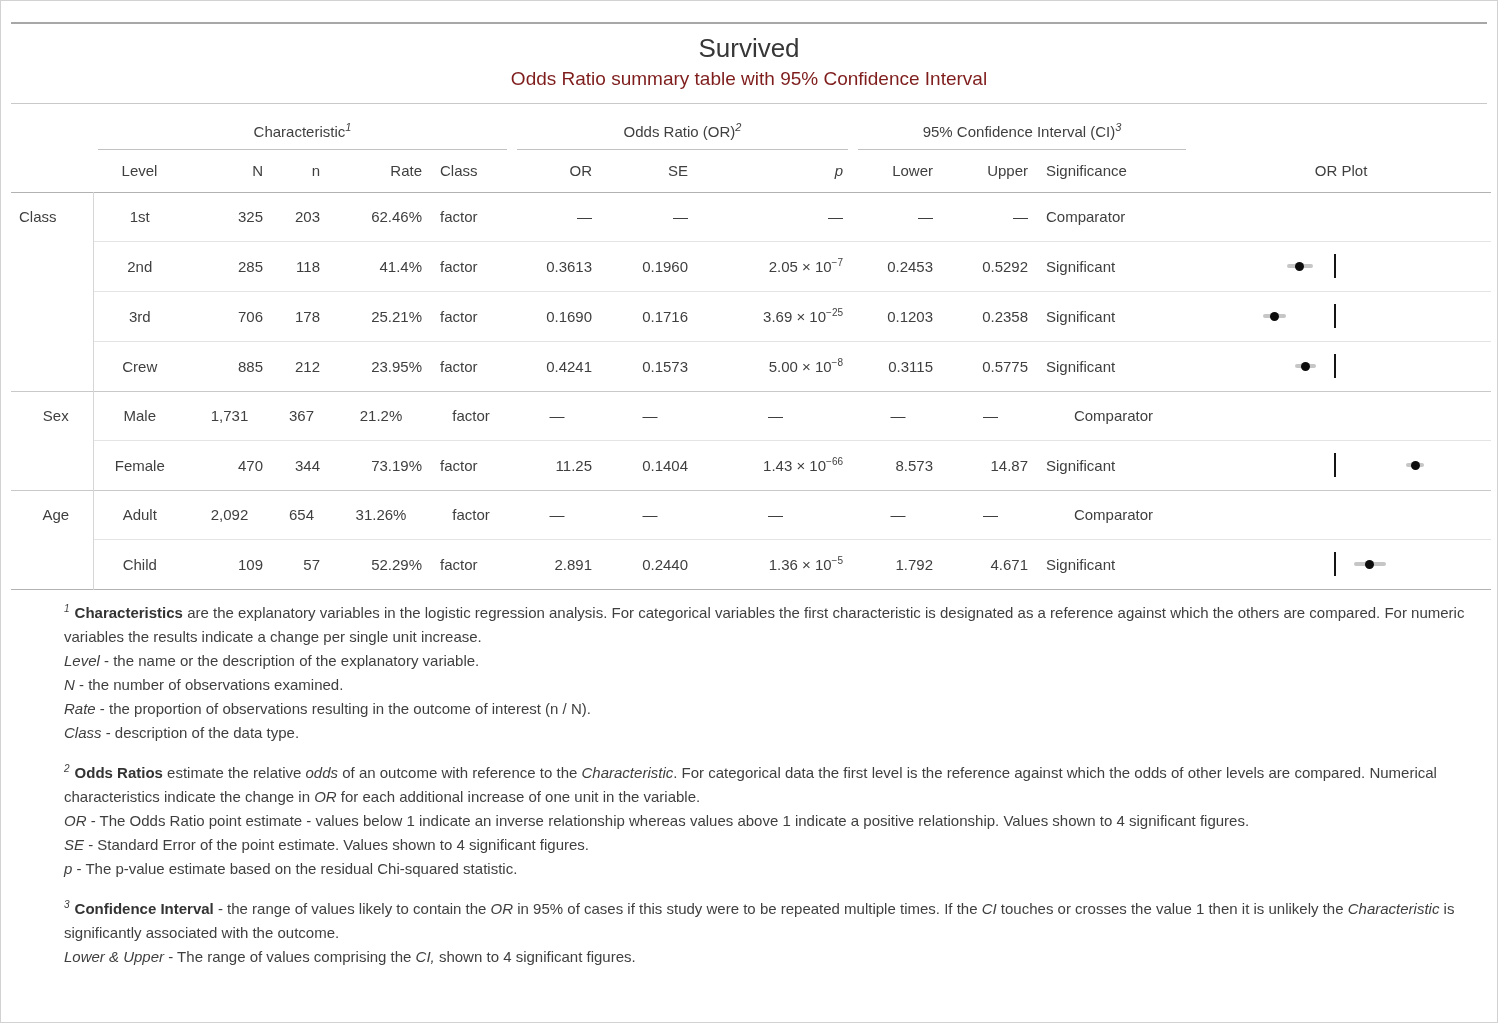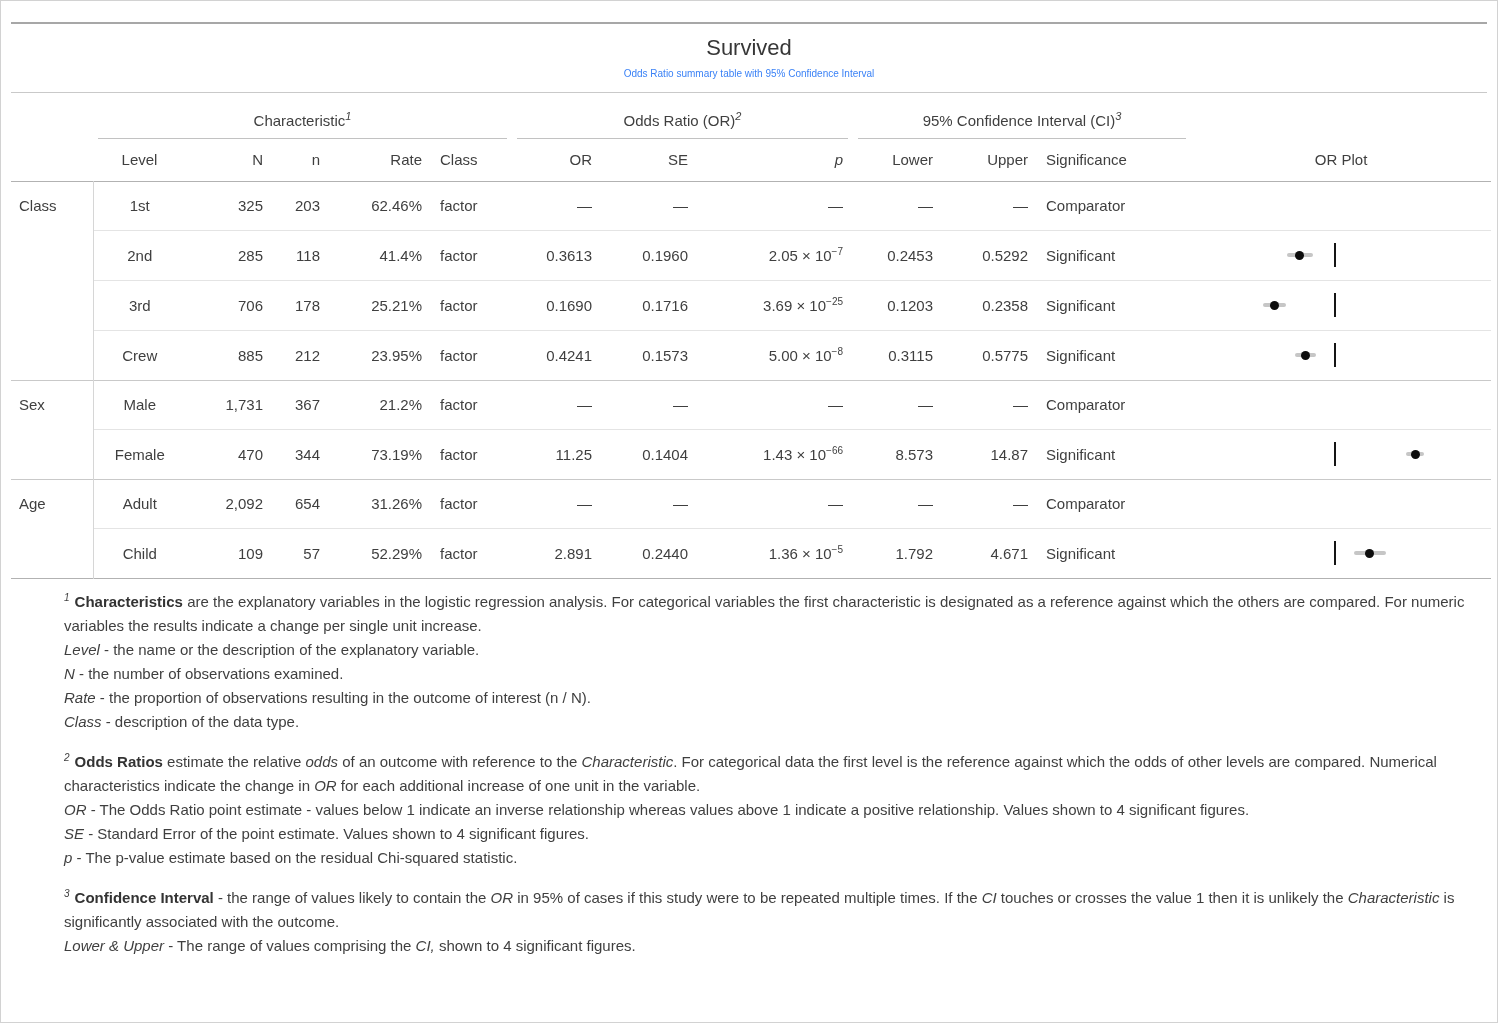--- a/index.html
+++ b/index.html
@@ -7,25 +7,25 @@
   body { font-family:"Liberation Sans", sans-serif; color:#3f3f3f; }
   .frame {
     width:1498px; height:1023px; background:#fff;
     border:1px solid #d2d2d2; overflow:hidden; position:relative;
   }
   .rule { margin:0 10px; border:none; }
   .rule-heavy { border-top:2px solid #a7a7a7; }
   .rule-light { border-top:1px solid #c9c9c9; }
   .top-rule { margin-top:21px; }
   .title {
-    text-align:center; font-size:22px; color:#373737;
+    text-align:center; font-size:26px; color:#373737;
     padding-top:11px; line-height:26px;
   }
   .subtitle {
-    text-align:center; font-size:10px; color:#3b82f6;
+    text-align:center; font-size:19px; color:#7f1d1d;
     padding-top:7px; padding-bottom:13px;
   }
   table {
     border-collapse:collapse; table-layout:fixed;
     margin:0 10px; width:1480px; font-size:15px;
   }
   th { font-weight:normal; font-size:15px; color:#3f3f3f; }
   .spanner-row th { height:46px; vertical-align:bottom; padding:0; }
   .spanner-inner {
     text-align:center; padding-bottom:9px; margin:0 5px;
@@ -34,21 +34,21 @@
   .spanner-inner sup { font-style:italic; font-size:11px; }
   .cols-row th { height:42px; vertical-align:middle; padding:0 10px; }
   tbody td { height:49px; vertical-align:middle; padding:0 10px; }
   .t-left { text-align:left; }
   .t-right { text-align:right; }
   .t-center { text-align:center; }
   .c-group { padding-left:8px !important; padding-right:0 !important; }
   tbody .c-group { border-right:1px solid #d6d6d6; }
   .pad-l { padding-left:8px !important; }
   thead { border-bottom:1px solid #b2b2b2; }
-  tbody tr.group-start td { border-top:1px solid #c9c9c9; }
+  tbody tr.group-start td { border-top:1px solid #c9c9c9;text-align:center; }
   tbody tr.row-cont td { border-top:1px solid #e4e4e4; }
   tbody tr.row-cont td.c-group { border-top:none; }
   tbody { border-bottom:1px solid #b2b2b2; }
   td sup, .p-sup { font-size:10px; }
   .hdr-p { font-style:italic; }
   .c-plot { padding:0 !important; }
   .plot-box { position:relative; width:300px; height:49px; }
   .ci-whisker {
     position:absolute; height:4px; top:22px; background:#c6c6c6; border-radius:2px;
   }

